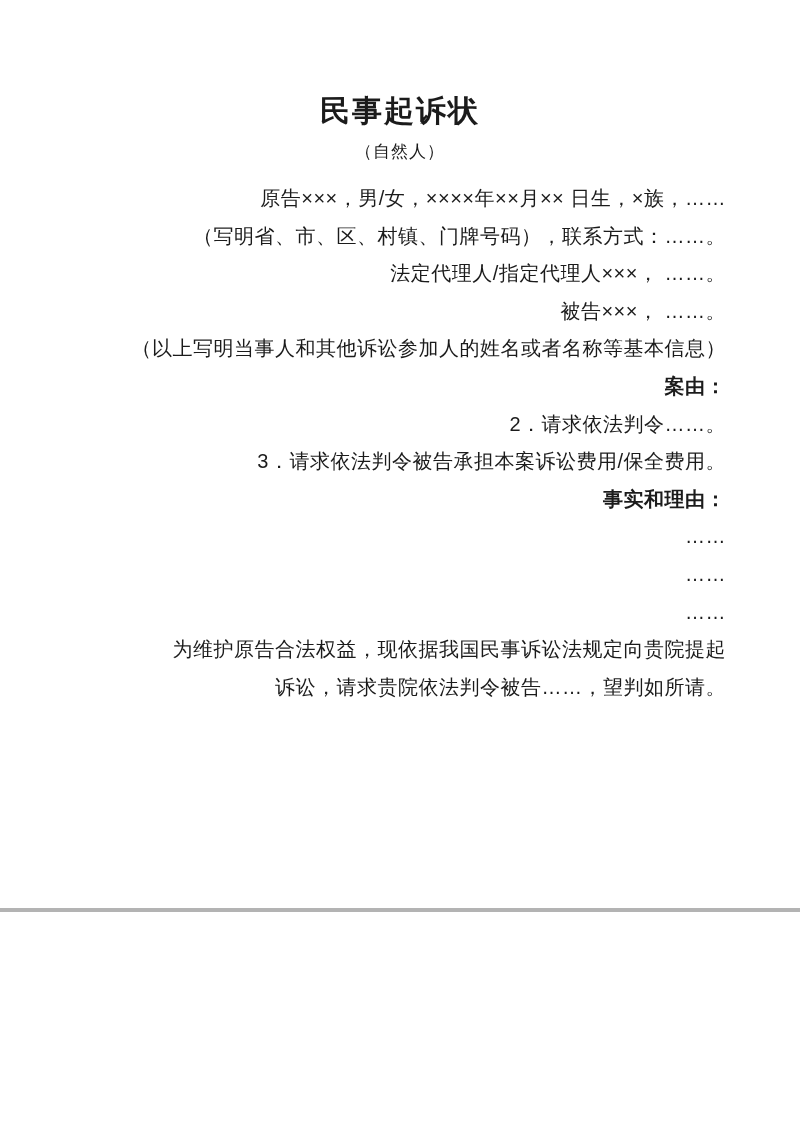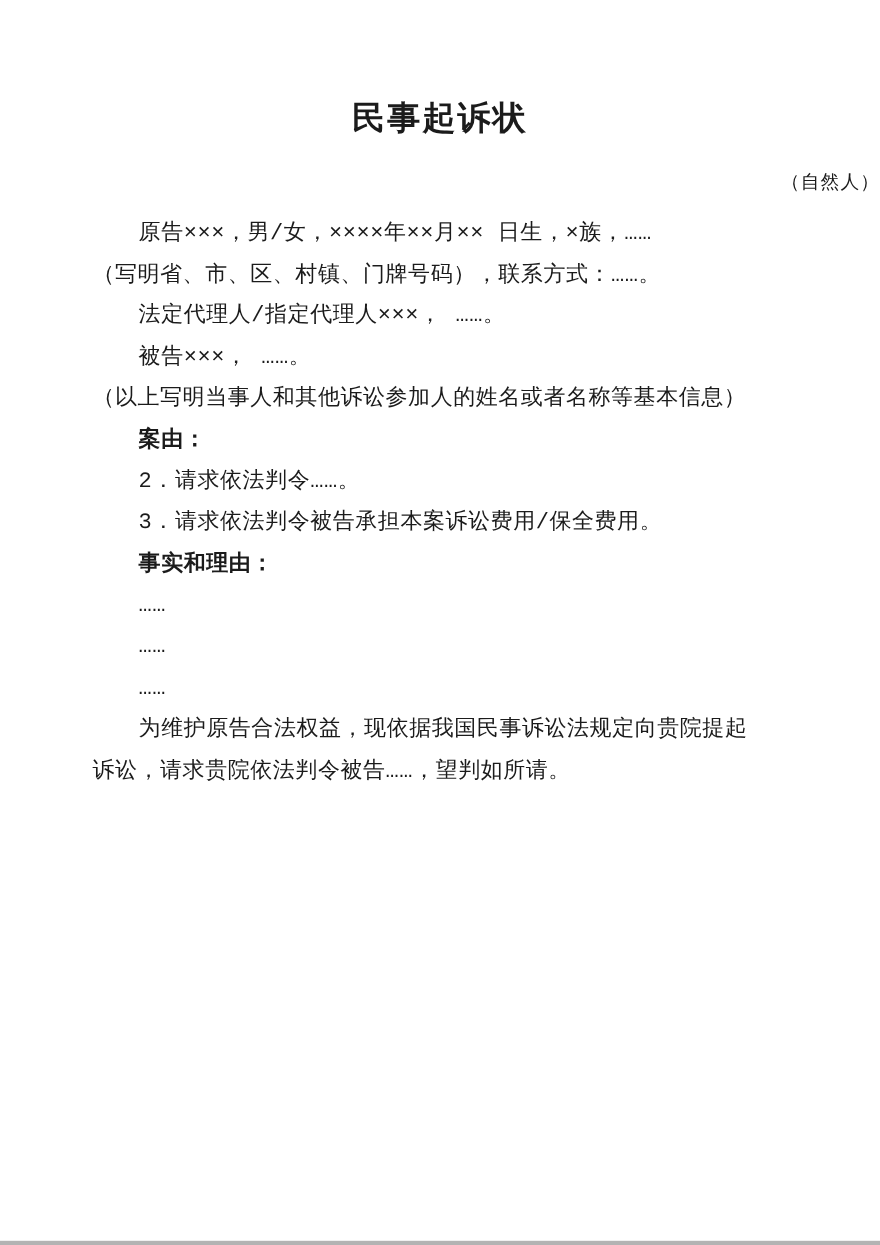--- a/index.html
+++ b/index.html
@@ -5,43 +5,44 @@
   :root {
     --bg: #ffffff;
     --ink: #1b1b1b;
     --edge: #b3b3b3;
   }
   * { margin: 0; padding: 0; box-sizing: border-box; }
   html, body { background: #ffffff; }
   .page {
     position: relative;
     width: 800px;
-    height: 1132px;
+    height: 912px;
     background: var(--bg);
     color: var(--ink);
-    font-family: Liberation Mono, monospace;
+    font-family: Liberation Sans, sans-serif;
     overflow: hidden;
   }
   .title {
     padding-top: 94px;
     text-align: center;
     font-size: 30px;
     font-weight: bold;
     letter-spacing: 2px;
     line-height: 1.1;
   }
   .subtitle {
-    margin-top: 27px;
-    text-align: right;
+    margin-top: 13px;
+    text-align: center;
     font-size: 17px;
     letter-spacing: 1px;
   }
   .body {
     margin: 17px 74px 0 84px;
     font-size: 20px;
+    text-align: right;
   }
   .line {
     line-height: 37.6px;
     white-space: pre-wrap;
     letter-spacing: 0.5px;
   }
   .indent { text-indent: 42px; }
   .bold { font-weight: bold; }
   .bottom-edge {
     position: absolute;

